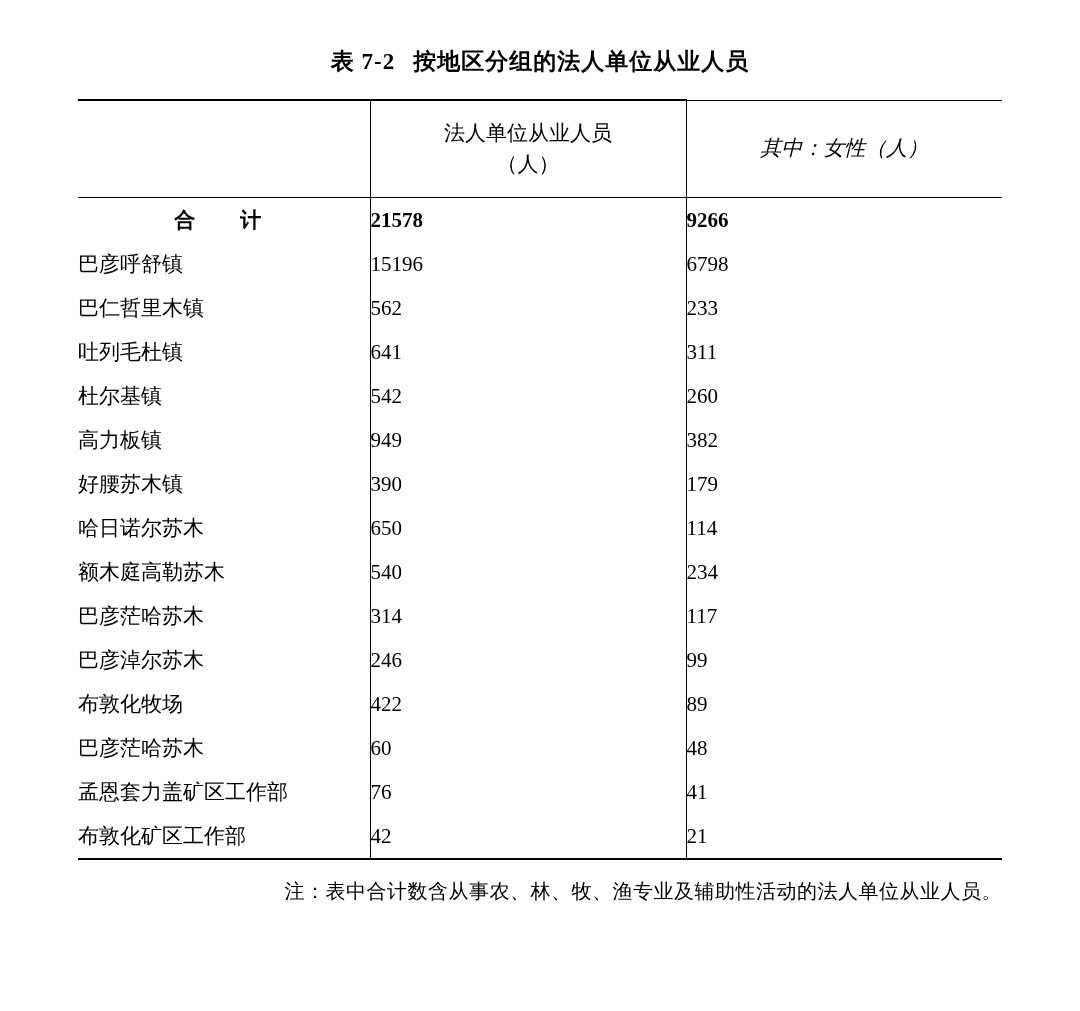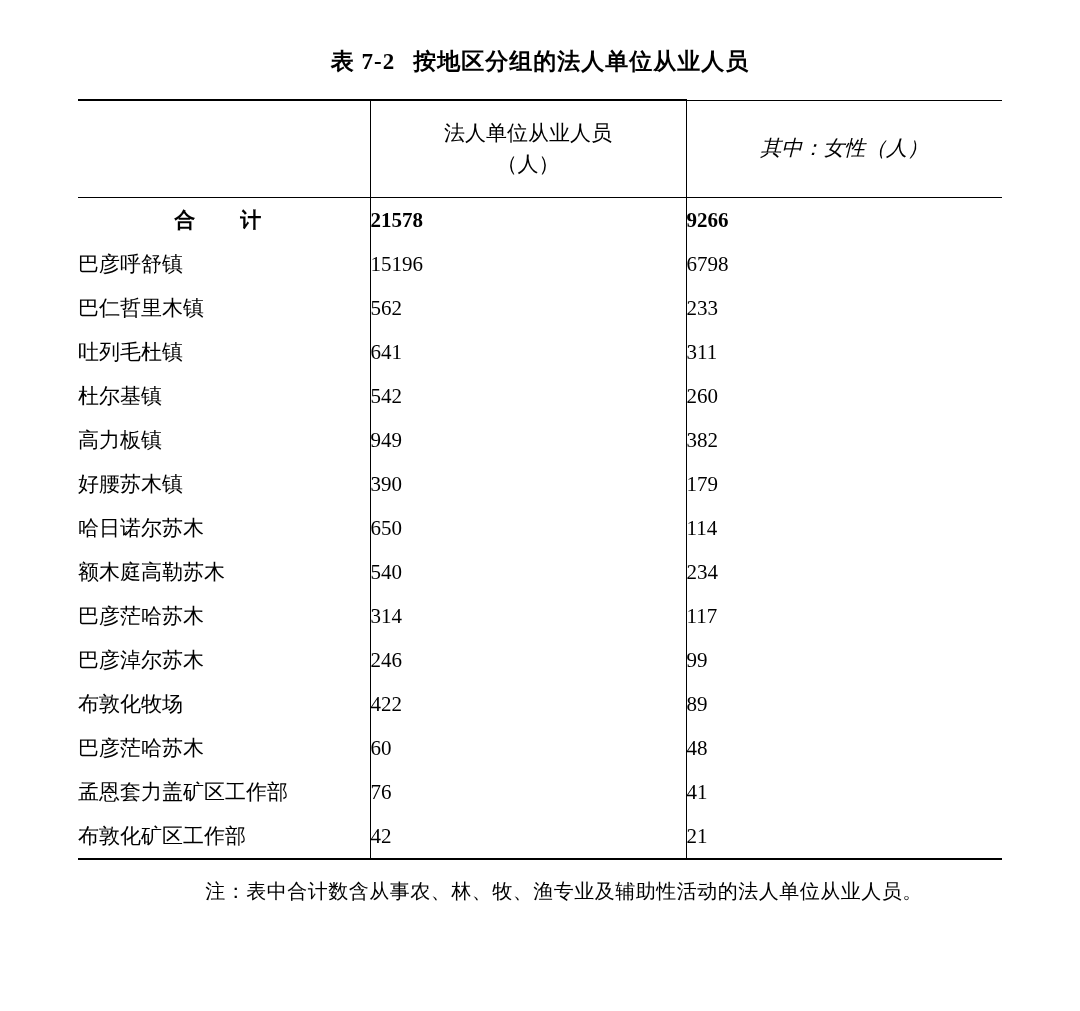--- a/index.html
+++ b/index.html
@@ -108,21 +108,21 @@
     font-weight: bold;
     letter-spacing: 12px;
     padding-left: 0;
   }
   .row-total .row-cell-num {
     font-weight: bold;
   }
   .note {
     margin: 18px 78px 0 78px;
     font-size: 20px;
-    text-align: center;
+    text-align: right;
     padding-left: 48px;
     letter-spacing: 0.5px;
   }
   .data-row td {
     font-size: 21px;
   }
 </style>
 </head>
 <body>
 

